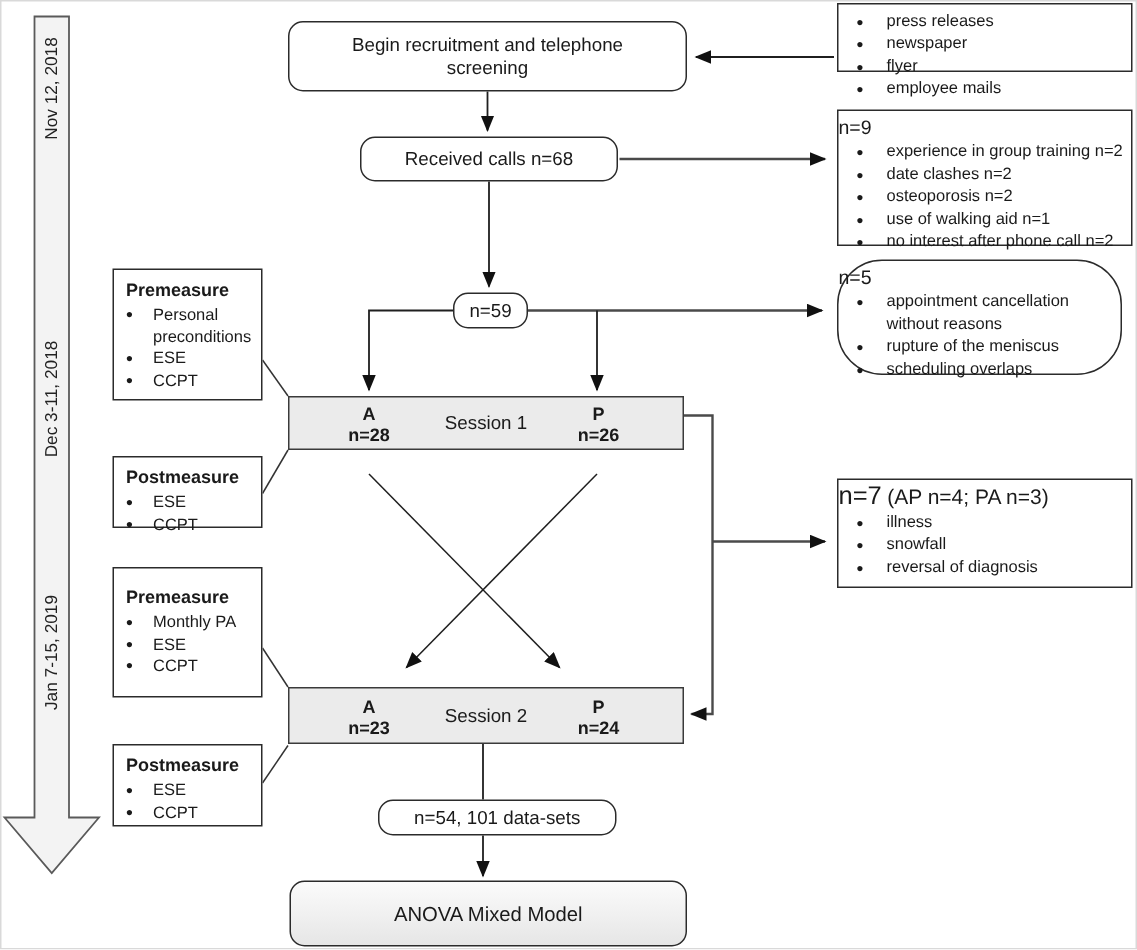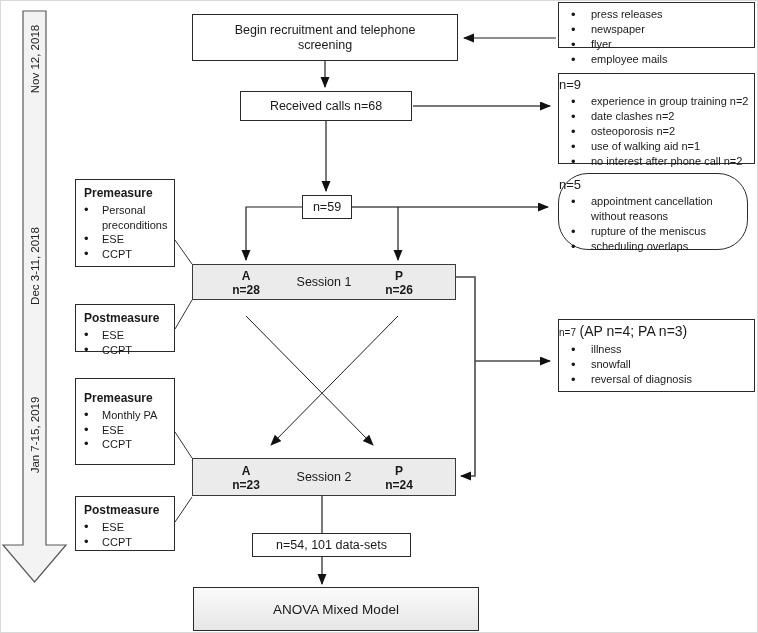--- a/index.html
+++ b/index.html
@@ -6,29 +6,29 @@
   #canvas {
     position:relative; width:758px; height:633px; background:#ffffff;
     font-family:"Liberation Sans", sans-serif; color:#1a1a1a; overflow:hidden;
     box-shadow: inset 0 0 0 1px #d9d9d9;
   }
   svg.layer { position:absolute; left:0; top:0; width:758px; height:633px; }
   .box {
     position:absolute; box-sizing:border-box; background:#ffffff;
     border:1px solid #2b2b2b;
   }
-  .flex-center { display:flex; align-items:center; justify-content:center; text-align:center; }
+  .flex-center { display:flex; align-items:center; justify-content:center; text-align:center;border-radius:10px; }
   .flow-text { font-size:12.5px; line-height:15px; }
   .session-box { background:#ebebeb; border:1px solid #3a3a3a; }
   .grp { position:absolute; top:4px; width:70px; text-align:center; font-weight:bold; font-size:12px; line-height:14px; }
   .sess-label { position:absolute; left:0; top:0; right:0; bottom:0; display:flex; align-items:center; justify-content:center; font-size:12.5px; }
   .anova-box { background:linear-gradient(#fbfbfb,#e6e6e6); border:1px solid #2b2b2b; }
   .measure-title { font-weight:bold; font-size:12px; padding:6px 0 2px 8px; }
   .side-title { text-align:left; font-size:13px; line-height:16px; padding-top:3px; }
-  .n7-big { font-size:10px; }
+  .n7-big { font-size:17px; }
   .n7-small { font-size:14px; }
   ul.bullets { margin:0; padding:1px 2px 0 0; list-style:none; }
   ul.bullets li { position:relative; font-size:11px; line-height:15px; padding-left:32px; }
   ul.bullets li::before { content:"•"; position:absolute; left:12px; top:0; font-size:13px; }
   ul.bullets-sm li { padding-left:26px; line-height:14.5px; }
   ul.bullets-sm li::before { left:8px; }
   .date-label {
     position:absolute; white-space:nowrap; font-size:11.5px; color:#222;
     transform:translate(-50%,-50%) rotate(-90deg);
   }
@@ -107,21 +107,21 @@
     </div>
     <div class="sess-label">Session 2</div>
     <div class="grp" style="left:171px; top:5px;">
       <div>P</div>
       <div>n=24</div>
     </div>
   </div>
 
   <div class="box flex-center flow-text" style="left:252px; top:533px; width:159px; height:24px;">n=54, 101 data-sets</div>
 
-  <div class="box anova-box flex-center" style="left:193px; top:587px; width:286px; height:44px; font-size:13.5px;text-align:center;">ANOVA Mixed Model</div>
+  <div class="box anova-box flex-center" style="left:193px; top:587px; width:265px; height:44px; font-size:13.5px;text-align:center;">ANOVA Mixed Model</div>
 
   <div class="box" style="left:75px; top:179px; width:100px; height:88px;">
     <div class="measure-title">Premeasure</div>
     <ul class="bullets bullets-sm">
       <li>Personal preconditions</li>
       <li>ESE</li>
       <li>CCPT</li>
     </ul>
   </div>
 

